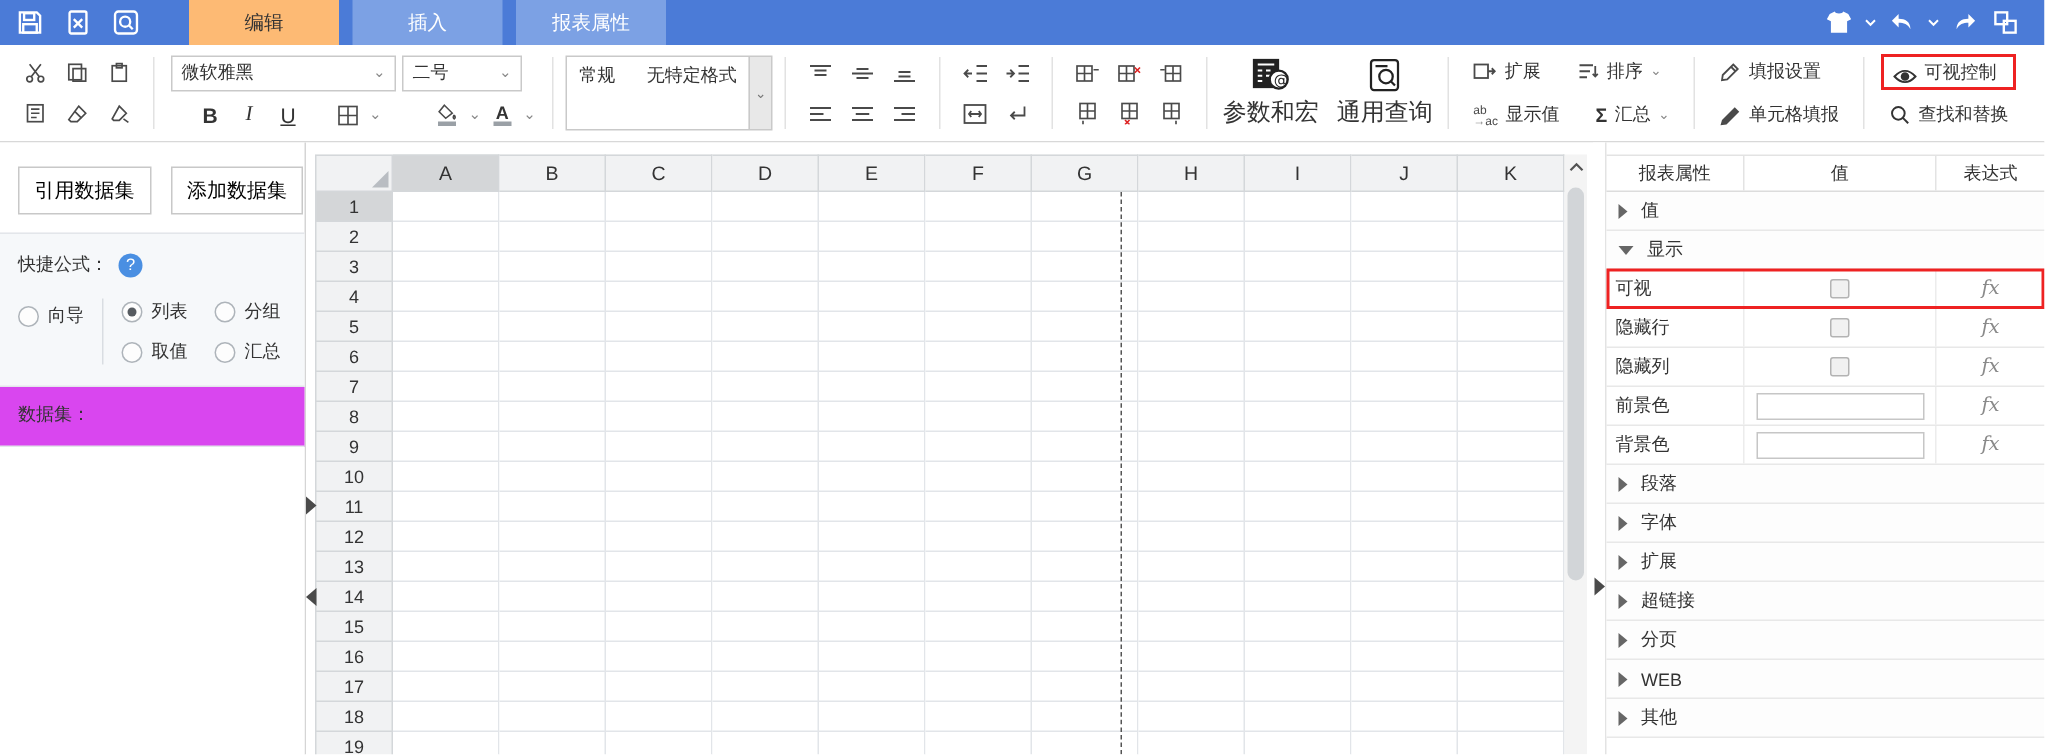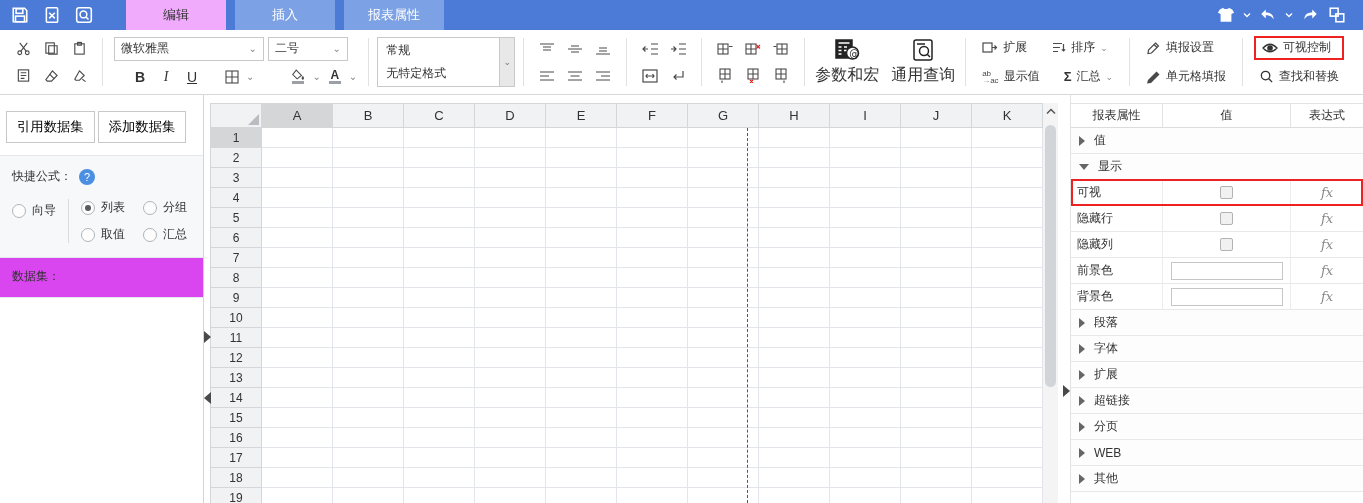--- a/index.html
+++ b/index.html
@@ -5,52 +5,52 @@
   * { box-sizing: border-box; margin: 0; padding: 0; }
   body { font-family: "Liberation Sans", "DejaVu Sans", sans-serif; font-size: 12px; color: #333; background:#fff; }
   .app { position: relative; width: 1363px; height: 503px; overflow: hidden; background: #fff; }
 
   
   .topbar { height: 30px; background: #4b7bd7; display: flex; align-items: stretch; }
   .win-icons { display: flex; align-items: center; gap: 12px; padding: 0 14px 0 10px; }
   .wicon { width: 20px; height: 20px; display: flex; align-items: center; justify-content: center; cursor: pointer; }
   .tabs { display: flex; align-items: stretch; gap: 9px; margin-left: 18px; }
   .tab { width: 100px; display: flex; align-items: center; justify-content: center; background: #7ca1e4; color: #fff; font-size: 13px; cursor: pointer; }
-  .tab.active { background: #f0abfc; color: #333; }
+  .tab.active { background: #fdba74; color: #333; }
   .topbar-right { margin-left: auto; display: flex; align-items: center; gap: 7px; padding-right: 16px; }
   .chev { width: 8px; height: 8px; display:inline-block; }
 
   
   .toolbar { height: 65px; background: #fff; border-bottom: 1px solid #d8d8d8; display: flex; align-items: stretch; padding-left: 4px; }
   .tsep { width: 1px; background: #e2e2e2; margin: 8px 4px; }
   .tgroup { display: flex; flex-direction: column; justify-content: center; gap: 5px; padding: 0 7px; }
   .trow { display: flex; align-items: center; gap: 4px; }
   .ibtn { min-width: 24px; height: 22px; display: flex; align-items: center; justify-content: center; cursor: pointer; border-radius: 2px; }
   .txtbtn { display: flex; align-items: center; gap: 5px; height: 24px; padding: 0 5px; cursor: pointer; white-space: nowrap; }
   .dd { border: 1px solid #c9c9c9; background: #fff; height: 24px; display: flex; align-items: center; justify-content: space-between; padding: 0 6px; cursor: pointer; }
   .dd .caret { color: #888; font-size: 10px; }
   .fontname { width: 150px; }
   .fontsize { width: 80px; }
   .fmtlist { width: 138px; border: 1px solid #c9c9c9; display: flex; align-self: center; height: 50px; cursor: pointer; }
-  .fmtlines { flex: 1; padding: 4px 8px; display: flex; flex-direction: column; justify-content: space-between; }
+  .fmtlines { flex: 1; padding: 4px 8px; display: flex; flex-direction: row; justify-content: space-between; }
   .fmtstrip { width: 15px; background: #e8e8e8; border-left: 1px solid #c9c9c9; display:flex; align-items:center; justify-content:center; color:#777; font-size:9px; }
   .bi { font-weight: bold; font-size: 14px; }
   .it { font-style: italic; font-family: "Liberation Serif", serif; font-size: 14px; }
   .un { text-decoration: underline; font-size: 14px; }
   .bigbtn { display: flex; flex-direction: column; align-items: center; justify-content: center; gap: 3px; padding: 0 6px; cursor: pointer; }
   .bigbtn .lbl { font-size: 16px; }
-  .redbox-btn { border: 2px solid #ee2222; padding: 1px 6px; }
+  .redbox-btn { border: 2px solid #ee2222; padding: 1px 6px; align-items: flex-end; }
   .colorbar { display:block; width: 12px; height: 3px; background:#9aa0a6; margin-top:1px; }
 
   
   .main { display: flex; height: 408px; }
 
   
   .sidebar { width: 204px; border-right: 1px solid #d5d5d5; background: #fff; display: flex; flex-direction: column; }
-  .sb-buttons { padding: 16px 6px 12px 6px; display: flex; gap: 3px; }
+  .sb-buttons { padding: 16px 6px 12px 12px; display: flex; gap: 13px; }
   .sb-btn { background: #fff; border: 1px solid #c8c8c8; padding: 6px 10px; cursor: pointer; white-space: nowrap; }
   .sb-quick { background: #f6f8fa; border-top: 1px solid #e3e6ea; border-bottom: 1px solid #e3e6ea; padding: 12px 10px 14px 12px; }
   .sb-quick-title { display: flex; align-items: center; gap: 7px; margin-bottom: 14px; }
   .helpdot { width: 16px; height: 16px; border-radius: 50%; background: #4a8fe2; color: #fff; font-size: 11px; display: flex; align-items: center; justify-content: center; cursor: pointer; }
   .radio-area { display: flex; align-items: flex-start; margin-top: 14px; }
   .radio-left { padding-top: 3px; }
   .vsep { width: 1px; background: #d9dde2; align-self: stretch; margin: 0 12px; }
   .radio-grid { display: grid; grid-template-columns: auto auto; gap: 10px 18px; }
   .radio { display: flex; align-items: center; gap: 6px; cursor: pointer; }
   .rdot { width: 14px; height: 14px; border-radius: 50%; border: 1px solid #aeb4ba; background: #fdfdfd; position: relative; }

